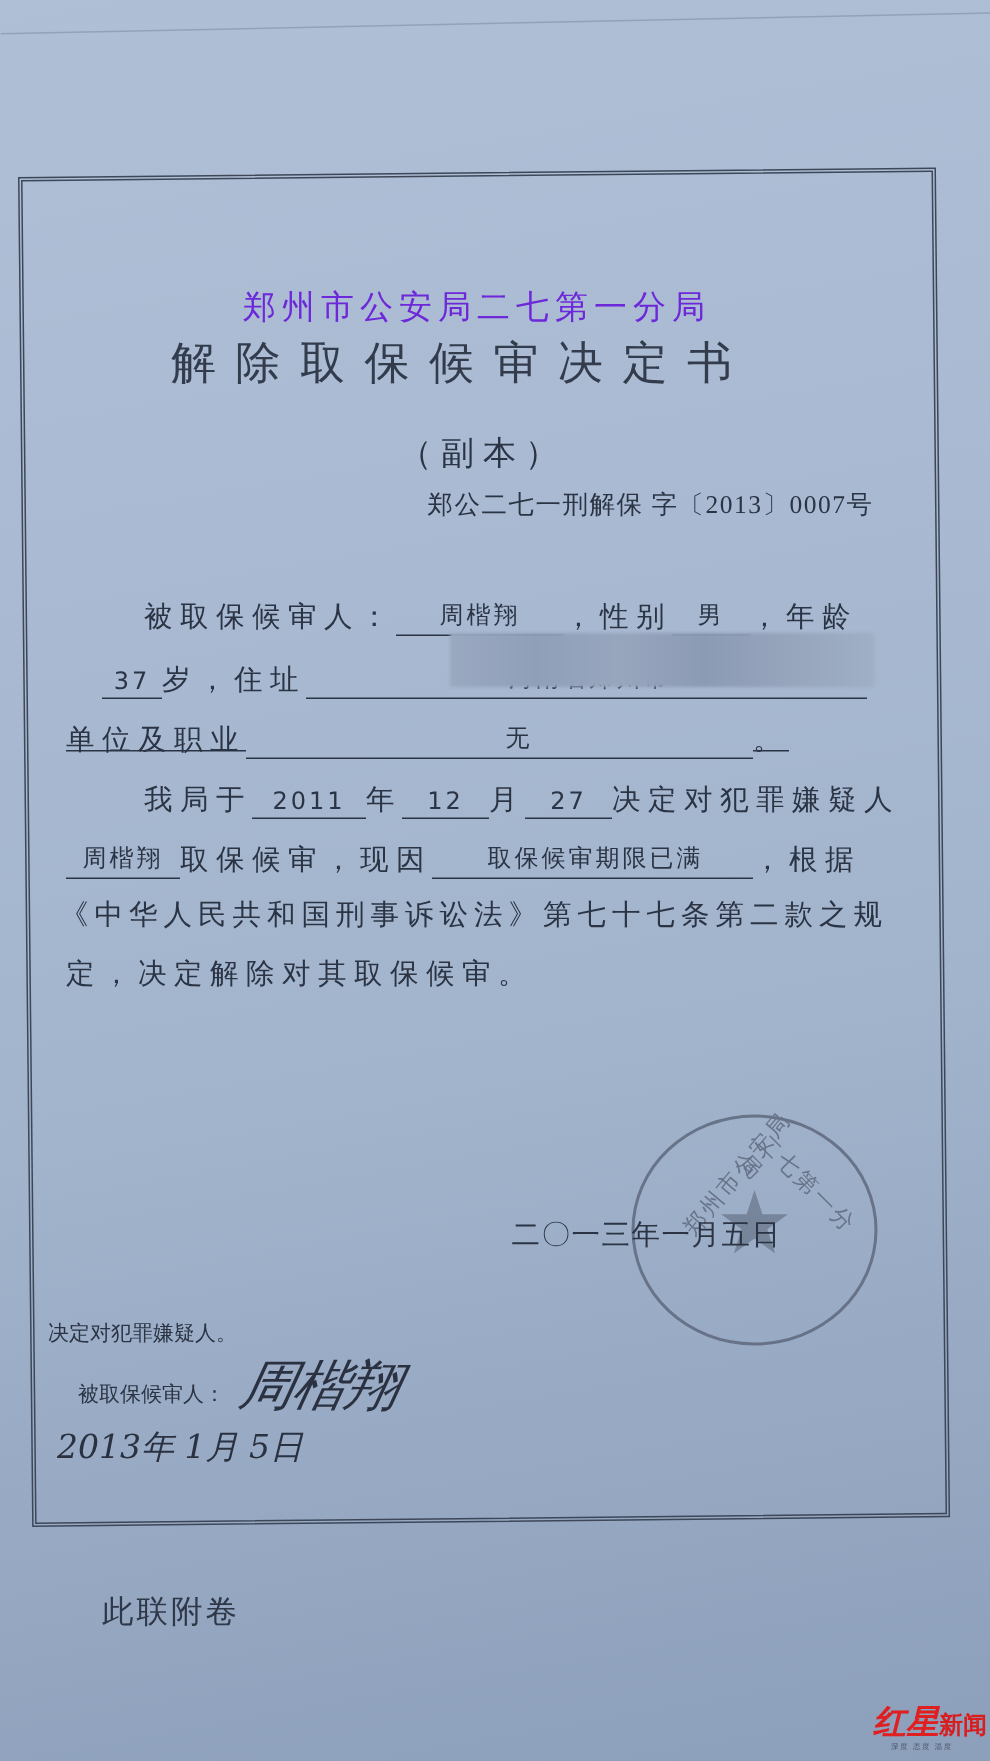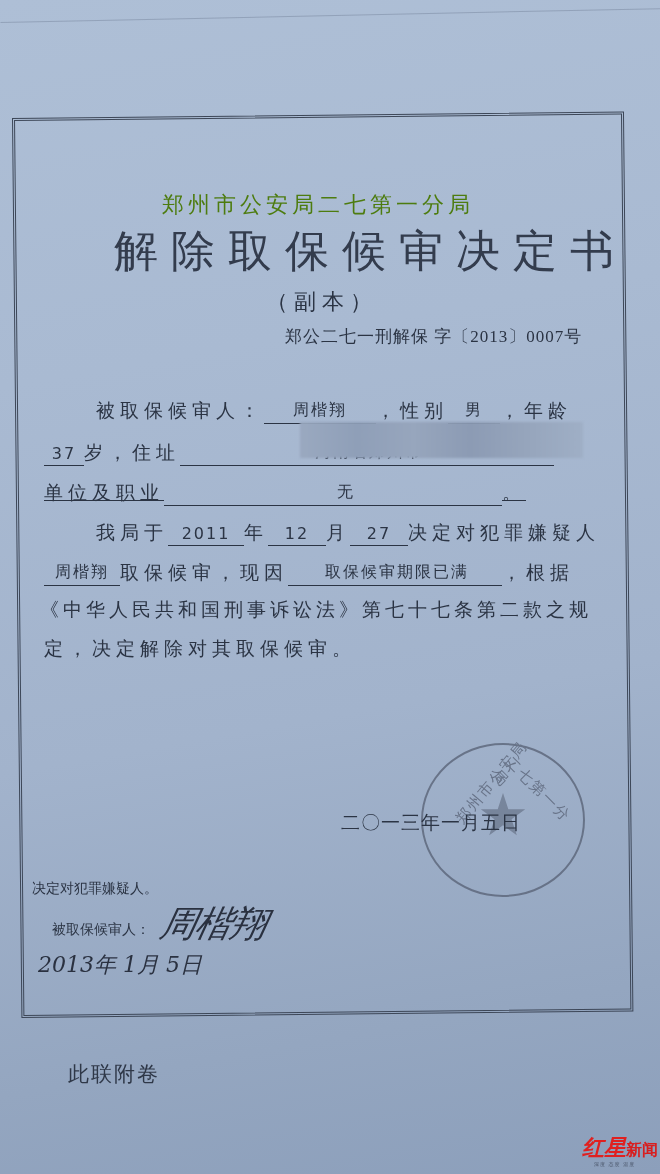--- a/index.html
+++ b/index.html
@@ -13,22 +13,22 @@
     position: absolute; left: 0; top: 0; width: 660px; height: 22px;
     border-bottom: 1px solid #7b8ba3; transform: rotate(-1.2deg); transform-origin: left top;
     opacity: 0.55;
   }
   .frame {
     position: absolute; left: 12px; top: 118px; width: 606px; height: 894px;
     border: 3px double #3d4758;
     transform: rotate(-0.6deg); transform-origin: left top;
   }
   .abs { position: absolute; white-space: nowrap; }
-  .org { left: 162px; top: 190px; font-size: 22px; letter-spacing: 4px; color: #4d7c0f; font-family: "DejaVu Sans", sans-serif; }
-  .title { left: 114px; top: 222px; font-size: 44px; letter-spacing: 13px; color: #333c4d; font-family: "DejaVu Sans", sans-serif; font-weight: normal; }
+  .org { left: 162px; top: 190px; font-size: 22px; letter-spacing: 4px; color: #6d28d9; font-family: "DejaVu Sans", sans-serif; }
+  .title { left: 114px; top: 222px; font-size: 30px; letter-spacing: 13px; color: #333c4d; font-family: "DejaVu Sans", sans-serif; font-weight: normal; }
   .copy { left: 266px; top: 287px; font-size: 22px; letter-spacing: 6px; }
   .docno { left: 285px; top: 325px; font-size: 17px; letter-spacing: 1px; font-family: Liberation Serif, serif; }
   .line { font-size: 19px; letter-spacing: 5px; font-family: "DejaVu Sans", sans-serif; }
   .blank {
     display: inline-block; border-bottom: 1.5px solid #2b3444; text-align: center;
     font-size: 16px; letter-spacing: 2px; padding-bottom: 2px; vertical-align: bottom;
   }
   .blank.l { text-align: center; padding-left: 4px; }
   .redact {
     position: absolute; left: 300px; top: 422px; width: 283px; height: 36px;
@@ -66,21 +66,21 @@
 <div class="abs org">郑州市公安局二七第一分局</div>
 <h1 class="abs title" style="margin:0">解除取保候审决定书</h1>
 <div class="abs copy">（副本）</div>
 <div class="abs docno">郑公二七一刑解保 字〔2013〕0007号</div>
 
 <div class="abs line" style="left:96px; top:398px;">
   <span>被取保候审人：</span><span class="blank" style="width:112px;">周楷翔</span><span>，性别</span><span class="blank" style="width:52px;">男</span><span>，年龄</span>
 </div>
 
 <div class="abs line" style="left:44px; top:440px;">
-  <span class="blank" style="width:40px;">37</span><span>岁，住址</span><span class="blank l" style="width:370px;">河南省郑州市</span>
+  <span class="blank" style="width:40px;margin-left:24px;">37</span><span>岁，住址</span><span class="blank l" style="width:370px;">河南省郑州市</span>
 </div>
 <div class="redact"></div>
 
 <div class="abs line" style="left:44px; top:480px;text-decoration:underline;">
   <span>单位及职业</span><span class="blank l" style="width:312px; padding-left:26px;">无</span><span>。</span>
 </div>
 
 <div class="abs line" style="left:96px; top:520px;">
   <span>我局于</span><span class="blank" style="width:76px;">2011</span><span>年</span><span class="blank" style="width:58px;">12</span><span>月</span><span class="blank" style="width:58px;">27</span><span>决定对犯罪嫌疑人</span>
 </div>

